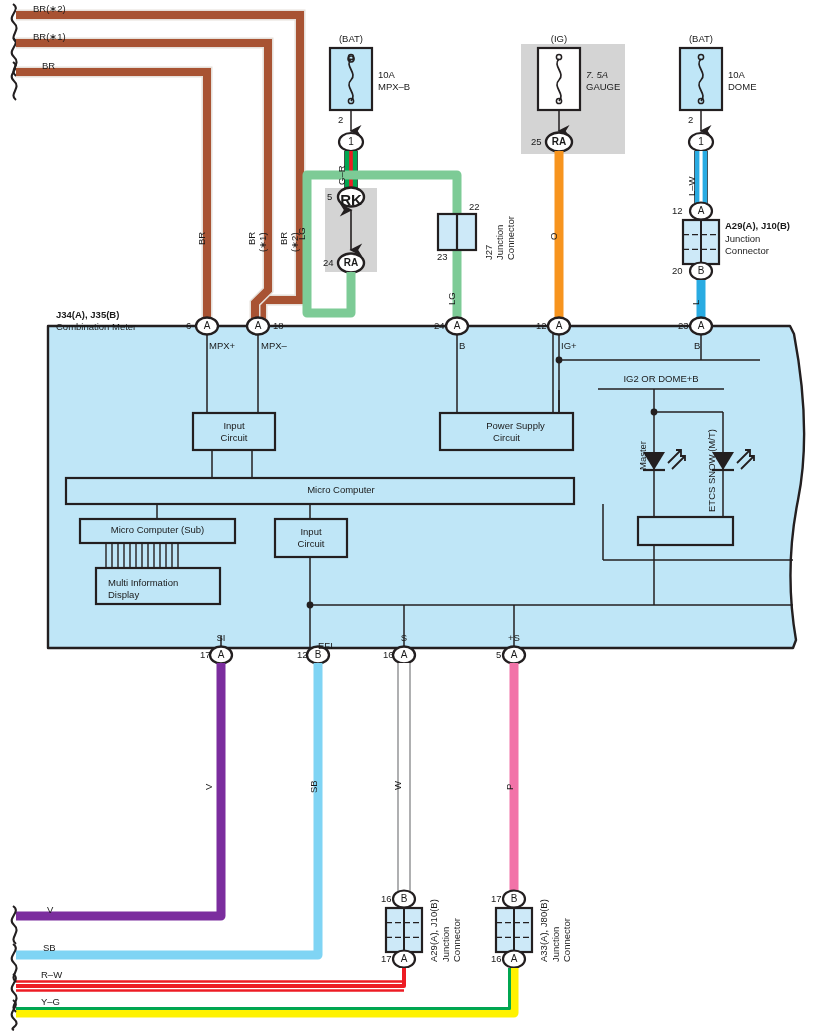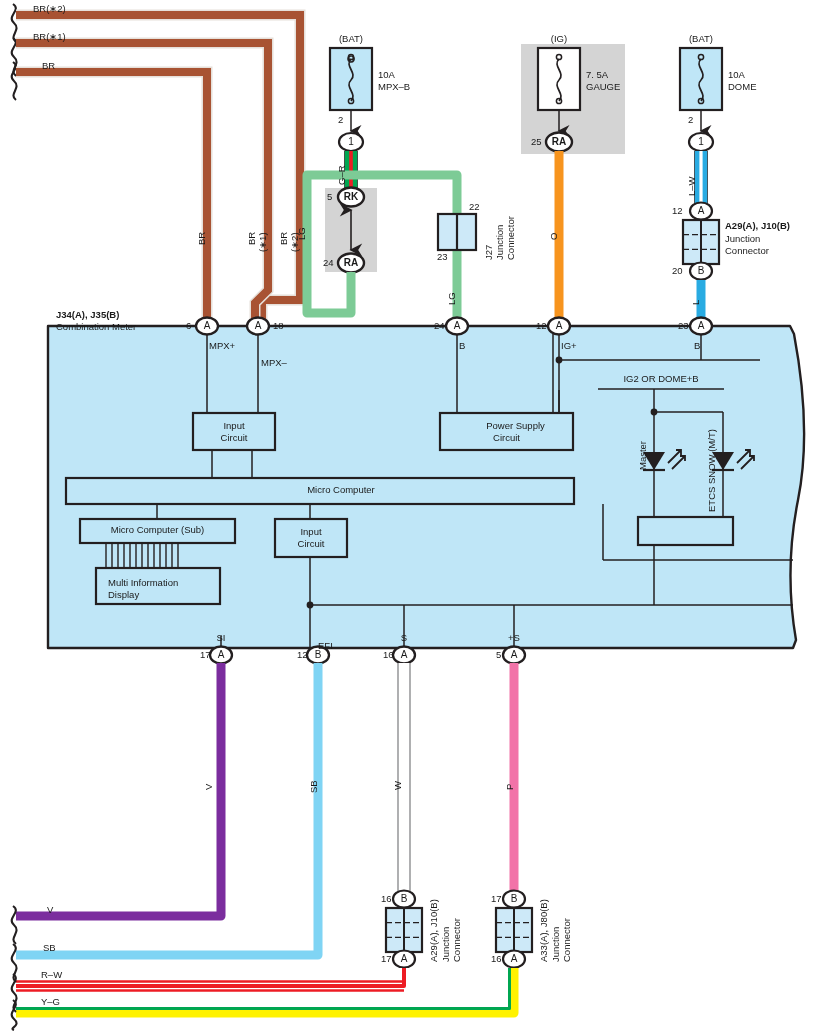--- a/index.html
+++ b/index.html
@@ -304,35 +304,35 @@
 
   <div class="lbl ctr" style="left:330px;top:33px;width:42px;">(BAT)</div>
   <div class="lbl" style="left:378px;top:69px;">10A</div>
   <div class="lbl" style="left:378px;top:81px;">MPX–B</div>
   <div class="lbl" style="left:338px;top:114px;">2</div>
   <div class="lbl ctr" style="left:339px;top:136px;width:24px;font-size:10px;">1</div>
 
   <div class="vlbl" style="left:336px;top:185px;">G–R</div>
 
   <div class="lbl" style="left:327px;top:191px;">5</div>
-  <div class="lbl ctr b" style="left:339px;top:191px;width:24px;font-size:10px;">RK</div>
+  <div class="lbl ctr b" style="left:339px;top:191px;width:24px;font-size:15px;">RK</div>
   <div class="lbl" style="left:323px;top:257px;">24</div>
   <div class="lbl ctr b" style="left:339px;top:257px;width:24px;font-size:10px;">RA</div>
 
   <div class="vlbl" style="left:296px;top:240px;">LG</div>
   <div class="vlbl" style="left:446px;top:305px;">LG</div>
 
   <div class="lbl" style="left:437px;top:201px;margin-left:32px;">22</div>
   <div class="lbl" style="left:437px;top:251px;">23</div>
   <div class="vlbl b" style="left:483px;top:260px;">J27</div>
   <div class="vlbl" style="left:494px;top:260px;">Junction</div>
   <div class="vlbl" style="left:505px;top:260px;">Connector</div>
 
   <div class="lbl ctr" style="left:538px;top:33px;width:42px;">(IG)</div>
-  <div class="lbl" style="left:586px;top:69px;">7. 5A</div>
+  <div class="lbl" style="left:586px;top:69px;font-style:italic;">7. 5A</div>
   <div class="lbl" style="left:586px;top:81px;">GAUGE</div>
   <div class="lbl" style="left:531px;top:136px;">25</div>
   <div class="lbl ctr b" style="left:547px;top:136px;width:24px;font-size:10px;">RA</div>
   <div class="vlbl" style="left:548px;top:240px;">O</div>
 
   <div class="lbl ctr" style="left:680px;top:33px;width:42px;">(BAT)</div>
   <div class="lbl" style="left:728px;top:69px;">10A</div>
   <div class="lbl" style="left:728px;top:81px;">DOME</div>
   <div class="lbl" style="left:688px;top:114px;">2</div>
   <div class="lbl ctr" style="left:689px;top:136px;width:24px;font-size:10px;">1</div>
@@ -355,21 +355,21 @@
 
   <div class="lbl b" style="left:56px;top:309px;">J34(A), J35(B)</div>
   <div class="lbl" style="left:56px;top:321px;">Combination Meter</div>
 
   <div class="lbl" style="left:186px;top:320px;">6</div>
   <div class="lbl ctr" style="left:195px;top:320px;width:24px;font-size:10px;">A</div>
   <div class="lbl" style="left:209px;top:340px;">MPX+</div>
 
   <div class="lbl" style="left:233px;top:320px;margin-left:40px;">18</div>
   <div class="lbl ctr" style="left:246px;top:320px;width:24px;font-size:10px;">A</div>
-  <div class="lbl" style="left:261px;top:340px;margin-top:17px;">MPX–</div>
+  <div class="lbl" style="left:261px;top:340px;">MPX–</div>
 
   <div class="lbl" style="left:434px;top:320px;">24</div>
   <div class="lbl ctr" style="left:445px;top:320px;width:24px;font-size:10px;">A</div>
   <div class="lbl" style="left:459px;top:340px;">B</div>
 
   <div class="lbl" style="left:536px;top:320px;">12</div>
   <div class="lbl ctr" style="left:547px;top:320px;width:24px;font-size:10px;">A</div>
   <div class="lbl" style="left:561px;top:340px;">IG+</div>
 
   <div class="lbl" style="left:678px;top:320px;">23</div>

